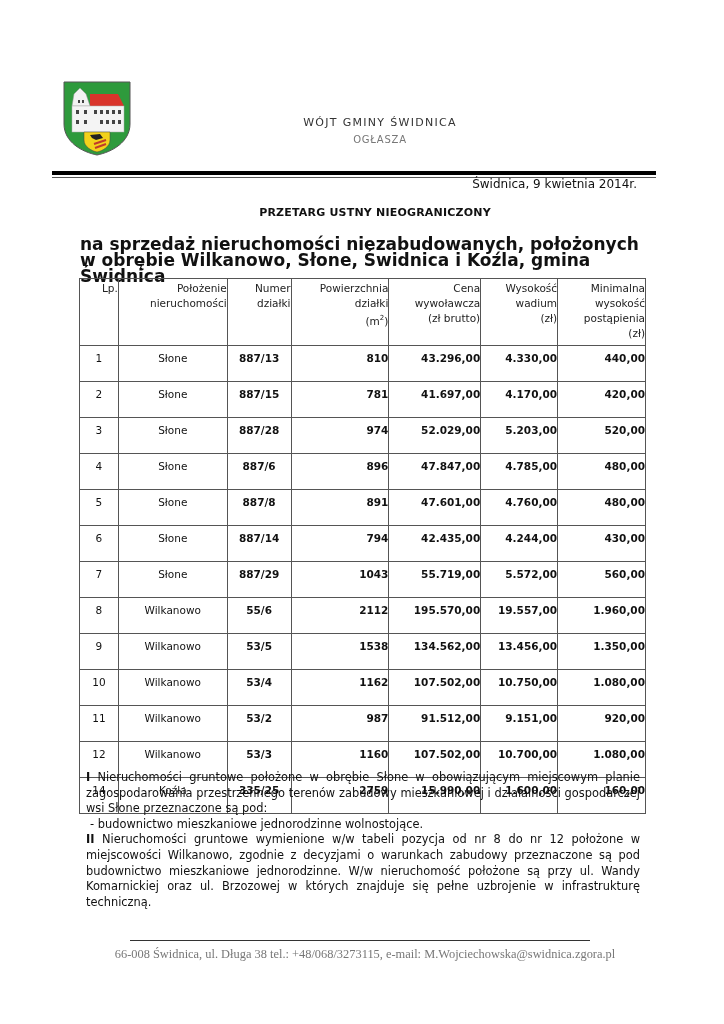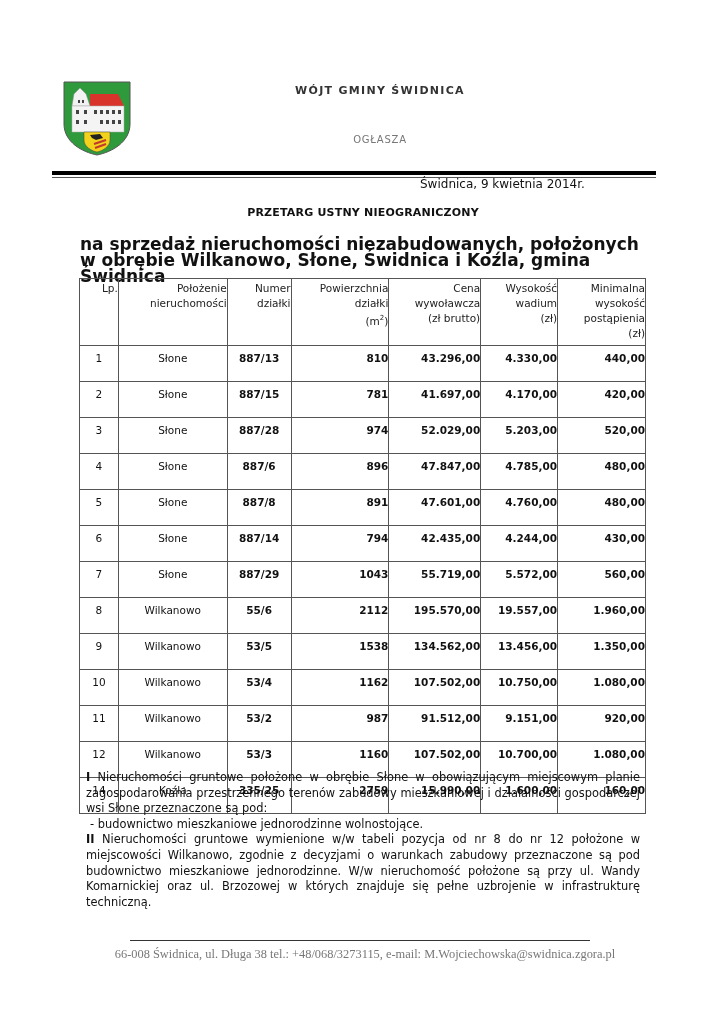--- a/index.html
+++ b/index.html
@@ -2,31 +2,31 @@
 <html><head>
 <meta charset="utf-8">
 <style>
   html, body { margin: 0; padding: 0; background: #ffffff; }
   body { width: 724px; height: 1024px; position: relative; overflow: hidden;
          font-family: "DejaVu Sans", sans-serif; color: #111; }
   .abs { position: absolute; }
 
   .crest { left: 62px; top: 80px; width: 70px; height: 76px; }
 
-  .hdr-title { left: 230px; width: 300px; top: 84px; text-align: center;
-               font-size: 11px; letter-spacing: 1.3px; color: #333; font-weight: bold; }
+  .hdr-title { left: 230px; width: 300px; top: 116px; text-align: center;
+               font-size: 11px; letter-spacing: 1.3px; color: #333; }
   .hdr-sub { left: 230px; width: 300px; top: 134px; text-align: center;
              font-size: 10px; letter-spacing: 0.8px; color: #777; }
 
   .rule-thick { left: 52px; width: 604px; top: 171px; height: 4px; background: #000; }
   .rule-thin  { left: 52px; width: 604px; top: 177px; height: 1px; background: #555; }
 
-  .date { left: 420px; width: 217px; top: 177px; text-align: left; font-size: 12px; color: #111; }
-
-  .title { left: 80px; width: 566px; top: 206px; text-align: center; font-weight: bold;
+  .date { left: 420px; width: 217px; top: 177px; text-align: right; font-size: 12px; color: #111; }
+
+  .title { left: 92px; width: 566px; top: 206px; text-align: center; font-weight: bold;
            font-size: 11px; letter-spacing: 0.2px; }
   .subtitle { left: 80px; width: 570px; top: 236px; font-weight: bold; font-size: 17px;
               line-height: 16px; }
 
   table.grid { position: absolute; left: 79px; top: 278px; width: 567px;
                border-collapse: collapse; font-size: 10.5px; }
   table.grid th, table.grid td { border: 1px solid #555; padding: 0; }
   table.grid th { font-weight: normal; vertical-align: top; text-align: right;
                   line-height: 15px; height: 64px; padding-top: 2px; color: #222; }
   table.grid td { height: 29px; vertical-align: top; padding-top: 6px; }

